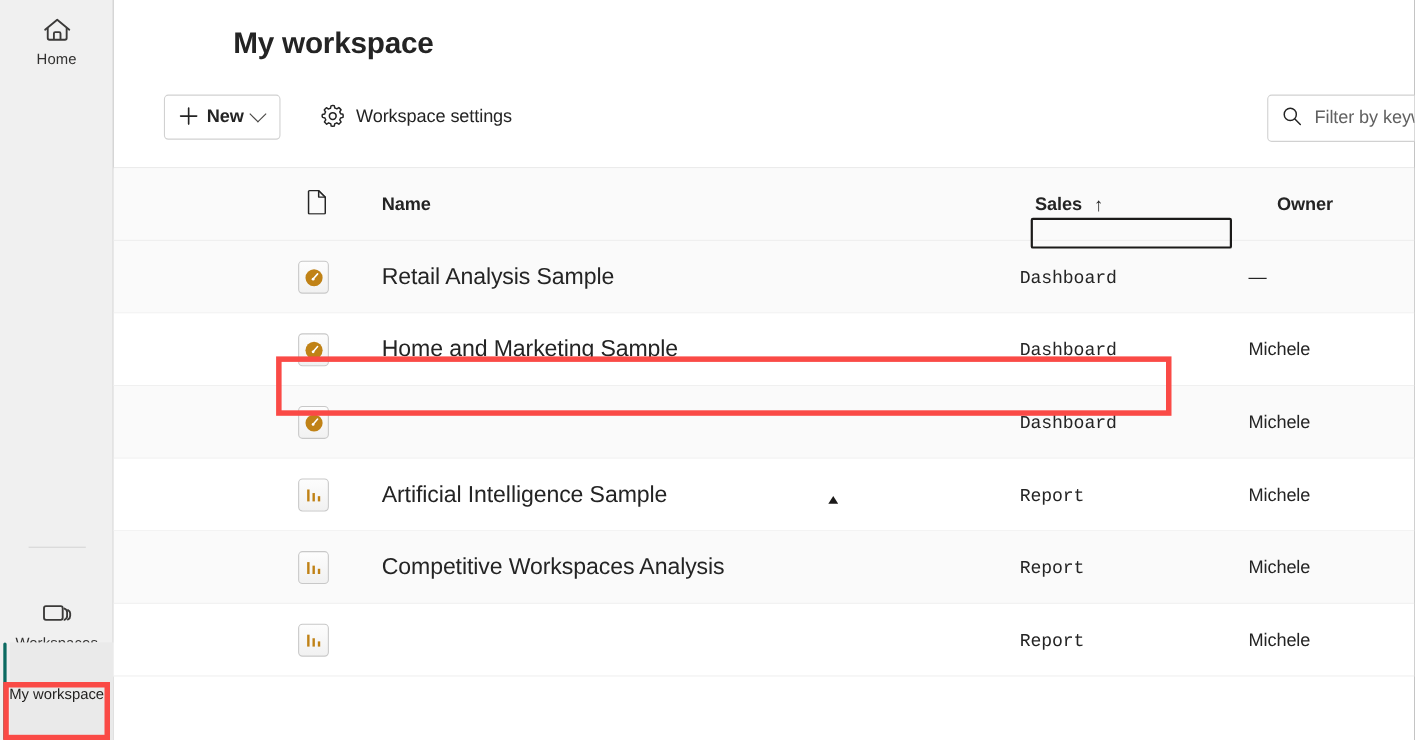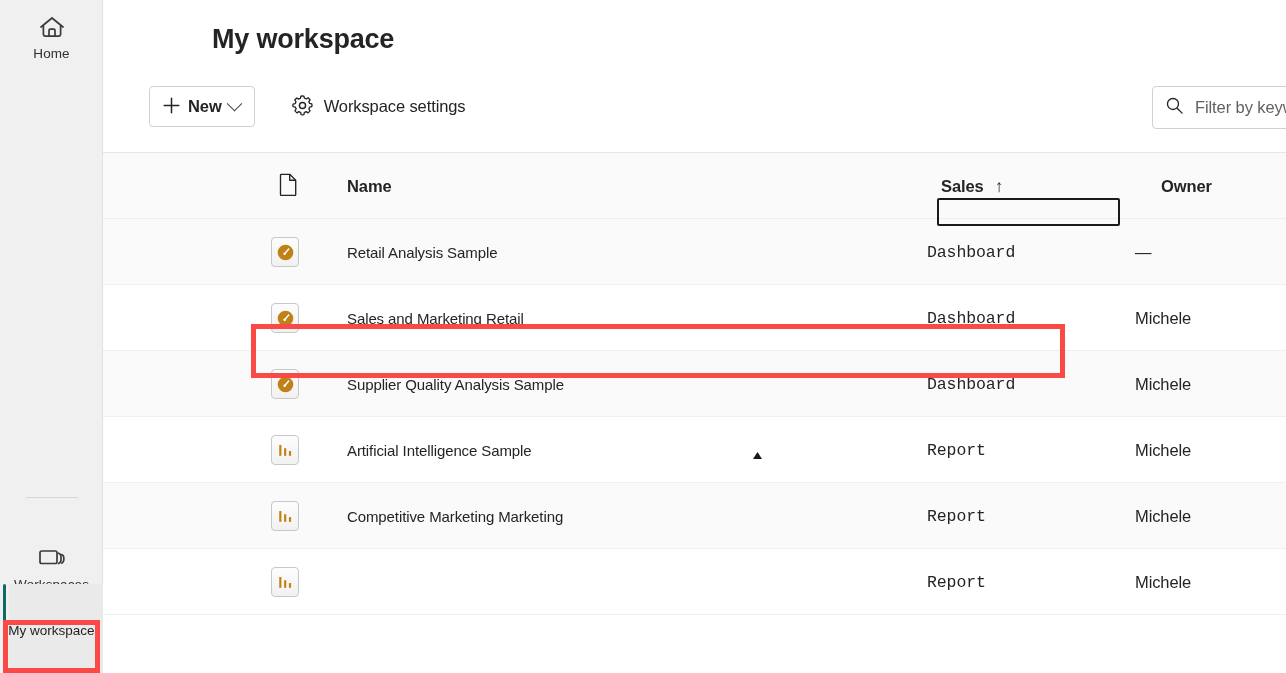--- a/index.html
+++ b/index.html
@@ -290,21 +290,21 @@
     top: 0;
     height: 66px;
     display: flex;
     align-items: center;
     font-size: 16.5px;
     color: #242424;
     letter-spacing: -.1px;
     white-space: nowrap;
   }
   .c-icon  { left: 168px; }
-  .c-name  { left: 244px; font-size: 15px; }
+  .c-name  { left: 244px; font-size: 21px; }
   .c-type  { left: 824px; font-family: Liberation Mono, monospace; }
   .c-owner { left: 1032px; }
   .dash { color: #242424; font-size: 16.5px; }
 
   
   .item-icon {
     width: 28px;
     height: 30px;
     border: 1px solid #c8c8c8;
     border-radius: 4px;
@@ -460,35 +460,34 @@
           <div class="row">
             <div class="cell c-icon">
               <span class="item-icon">
                 <svg width="19" height="19" viewBox="0 0 20 20">
                   <circle cx="10" cy="10" r="8.2" fill="#c08216"></circle>
                   <path d="M13.4 6.3 L9.1 11.3" stroke="#ffffff" stroke-width="1.5" stroke-linecap="round"></path>
                   <circle cx="9.1" cy="11.4" r="1.35" fill="#ffffff"></circle>
                 </svg>
               </span>
             </div>
-            <div class="cell c-name">Sales and Marketing Retail</div>
+            <div class="cell c-name">Home and Marketing Sample</div>
             <div class="cell c-type">Dashboard</div>
             <div class="cell c-owner dash">Michele</div>
           </div>
           <div class="row">
             <div class="cell c-icon">
               <span class="item-icon">
                 <svg width="19" height="19" viewBox="0 0 20 20">
                   <circle cx="10" cy="10" r="8.2" fill="#c08216"></circle>
                   <path d="M13.4 6.3 L9.1 11.3" stroke="#ffffff" stroke-width="1.5" stroke-linecap="round"></path>
                   <circle cx="9.1" cy="11.4" r="1.35" fill="#ffffff"></circle>
                 </svg>
               </span>
             </div>
-            <div class="cell c-name">Supplier Quality Analysis Sample</div>
             <div class="cell c-type">Dashboard</div>
             <div class="cell c-owner dash">Michele</div>
           </div>
           <div class="row">
             <div class="cell c-icon">
               <span class="item-icon">
                 <svg width="19" height="19" viewBox="0 0 20 20">
                   <rect x="3.4" y="4.2" width="2.3" height="11.4" fill="#c08216"></rect>
                   <rect x="8.5" y="7.6" width="2.3" height="8.0" fill="#c08216"></rect>
                   <rect x="13.6" y="10.6" width="2.3" height="5.0" fill="#c08216"></rect>
@@ -502,21 +501,21 @@
           <div class="row">
             <div class="cell c-icon">
               <span class="item-icon">
                 <svg width="19" height="19" viewBox="0 0 20 20">
                   <rect x="3.4" y="4.2" width="2.3" height="11.4" fill="#c08216"></rect>
                   <rect x="8.5" y="7.6" width="2.3" height="8.0" fill="#c08216"></rect>
                   <rect x="13.6" y="10.6" width="2.3" height="5.0" fill="#c08216"></rect>
                 </svg>
               </span>
             </div>
-            <div class="cell c-name">Competitive Marketing Marketing</div>
+            <div class="cell c-name">Competitive Workspaces Analysis</div>
             <div class="cell c-type">Report</div>
             <div class="cell c-owner dash">Michele</div>
           </div>
           <div class="row">
             <div class="cell c-icon">
               <span class="item-icon">
                 <svg width="19" height="19" viewBox="0 0 20 20">
                   <rect x="3.4" y="4.2" width="2.3" height="11.4" fill="#c08216"></rect>
                   <rect x="8.5" y="7.6" width="2.3" height="8.0" fill="#c08216"></rect>
                   <rect x="13.6" y="10.6" width="2.3" height="5.0" fill="#c08216"></rect>

